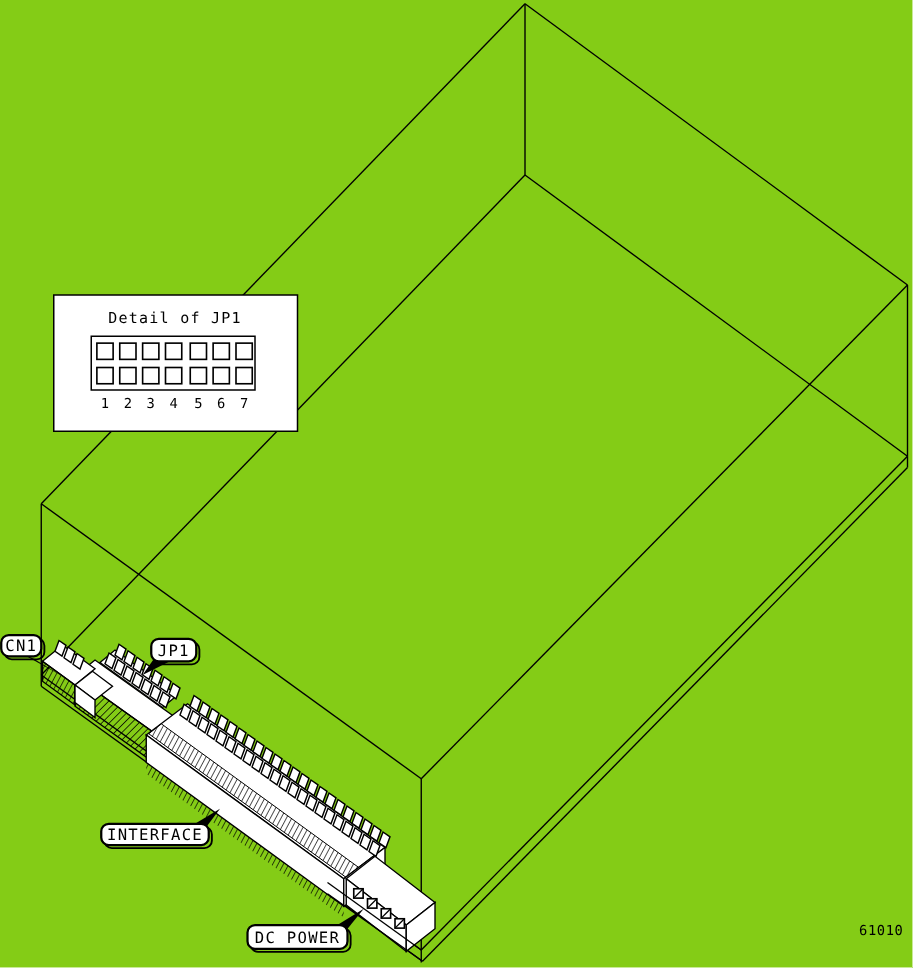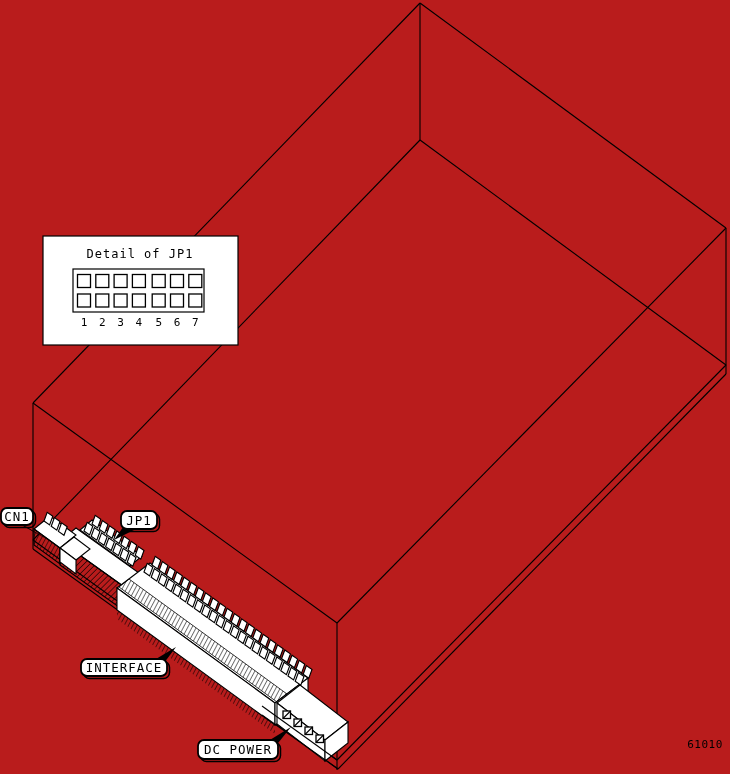--- a/index.html
+++ b/index.html
@@ -1,16 +1,16 @@
 <!DOCTYPE html>
 <html><head>
 <meta charset="utf-8">
 <style>
   html,body{margin:0;padding:0;background:#fff;}
-  .page{position:relative;width:730px;height:774px;background:#b91c1c;overflow:hidden;}
+  .page{position:relative;width:730px;height:774px;background:#84cc16;overflow:hidden;}
   svg{display:block;}
   text{font-family:"DejaVu Sans Mono","Liberation Mono",monospace;fill:#000;}
   .callout-text{font-size:12.5px;letter-spacing:1px;}
   .title-text{font-size:12px;letter-spacing:1px;}
   .pin-num{font-size:11px;}
   .fig-num{font-size:11px;letter-spacing:0.5px;}
   .ln{stroke:#000;stroke-width:1.1;fill:none;}
   .face{stroke:#000;stroke-width:1.1;fill:#fff;}
   .hatched45{stroke:#000;stroke-width:1.1;}
   .wedge{fill:#000;stroke:none;}

